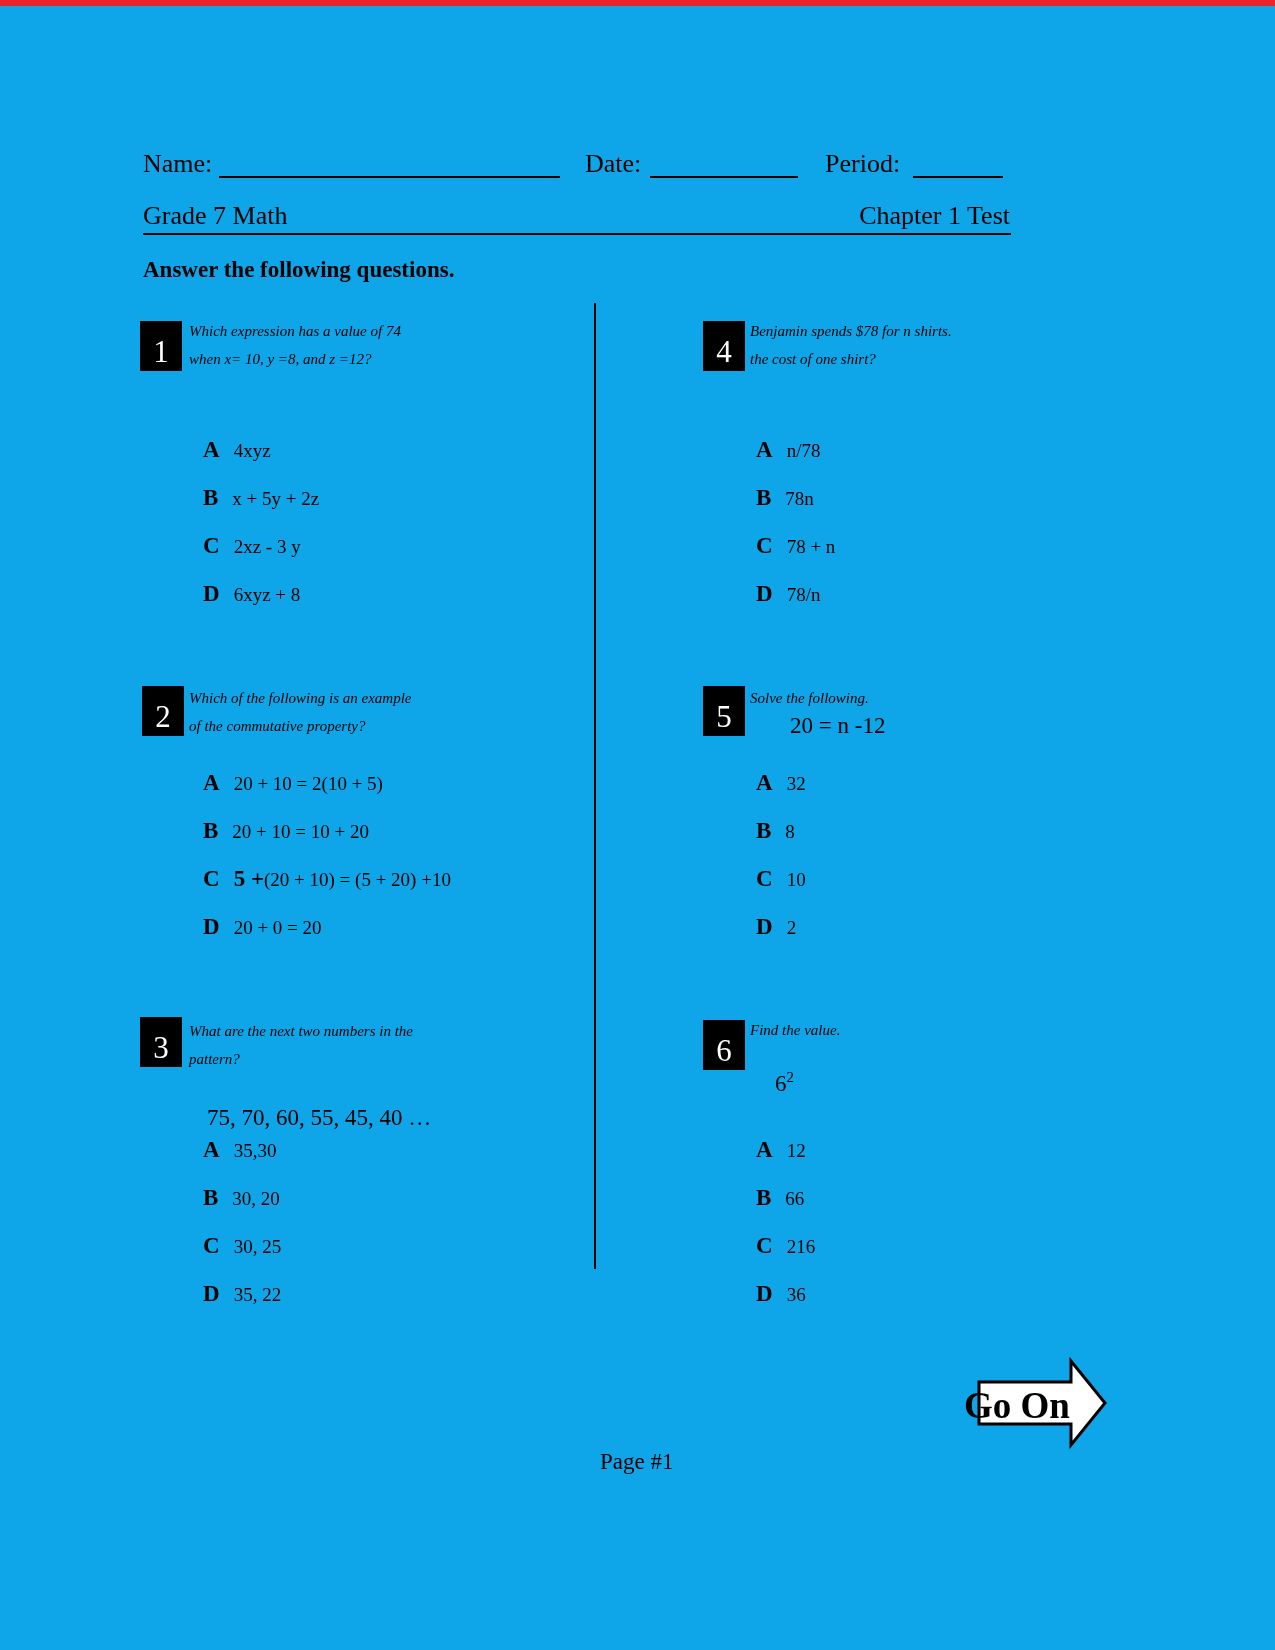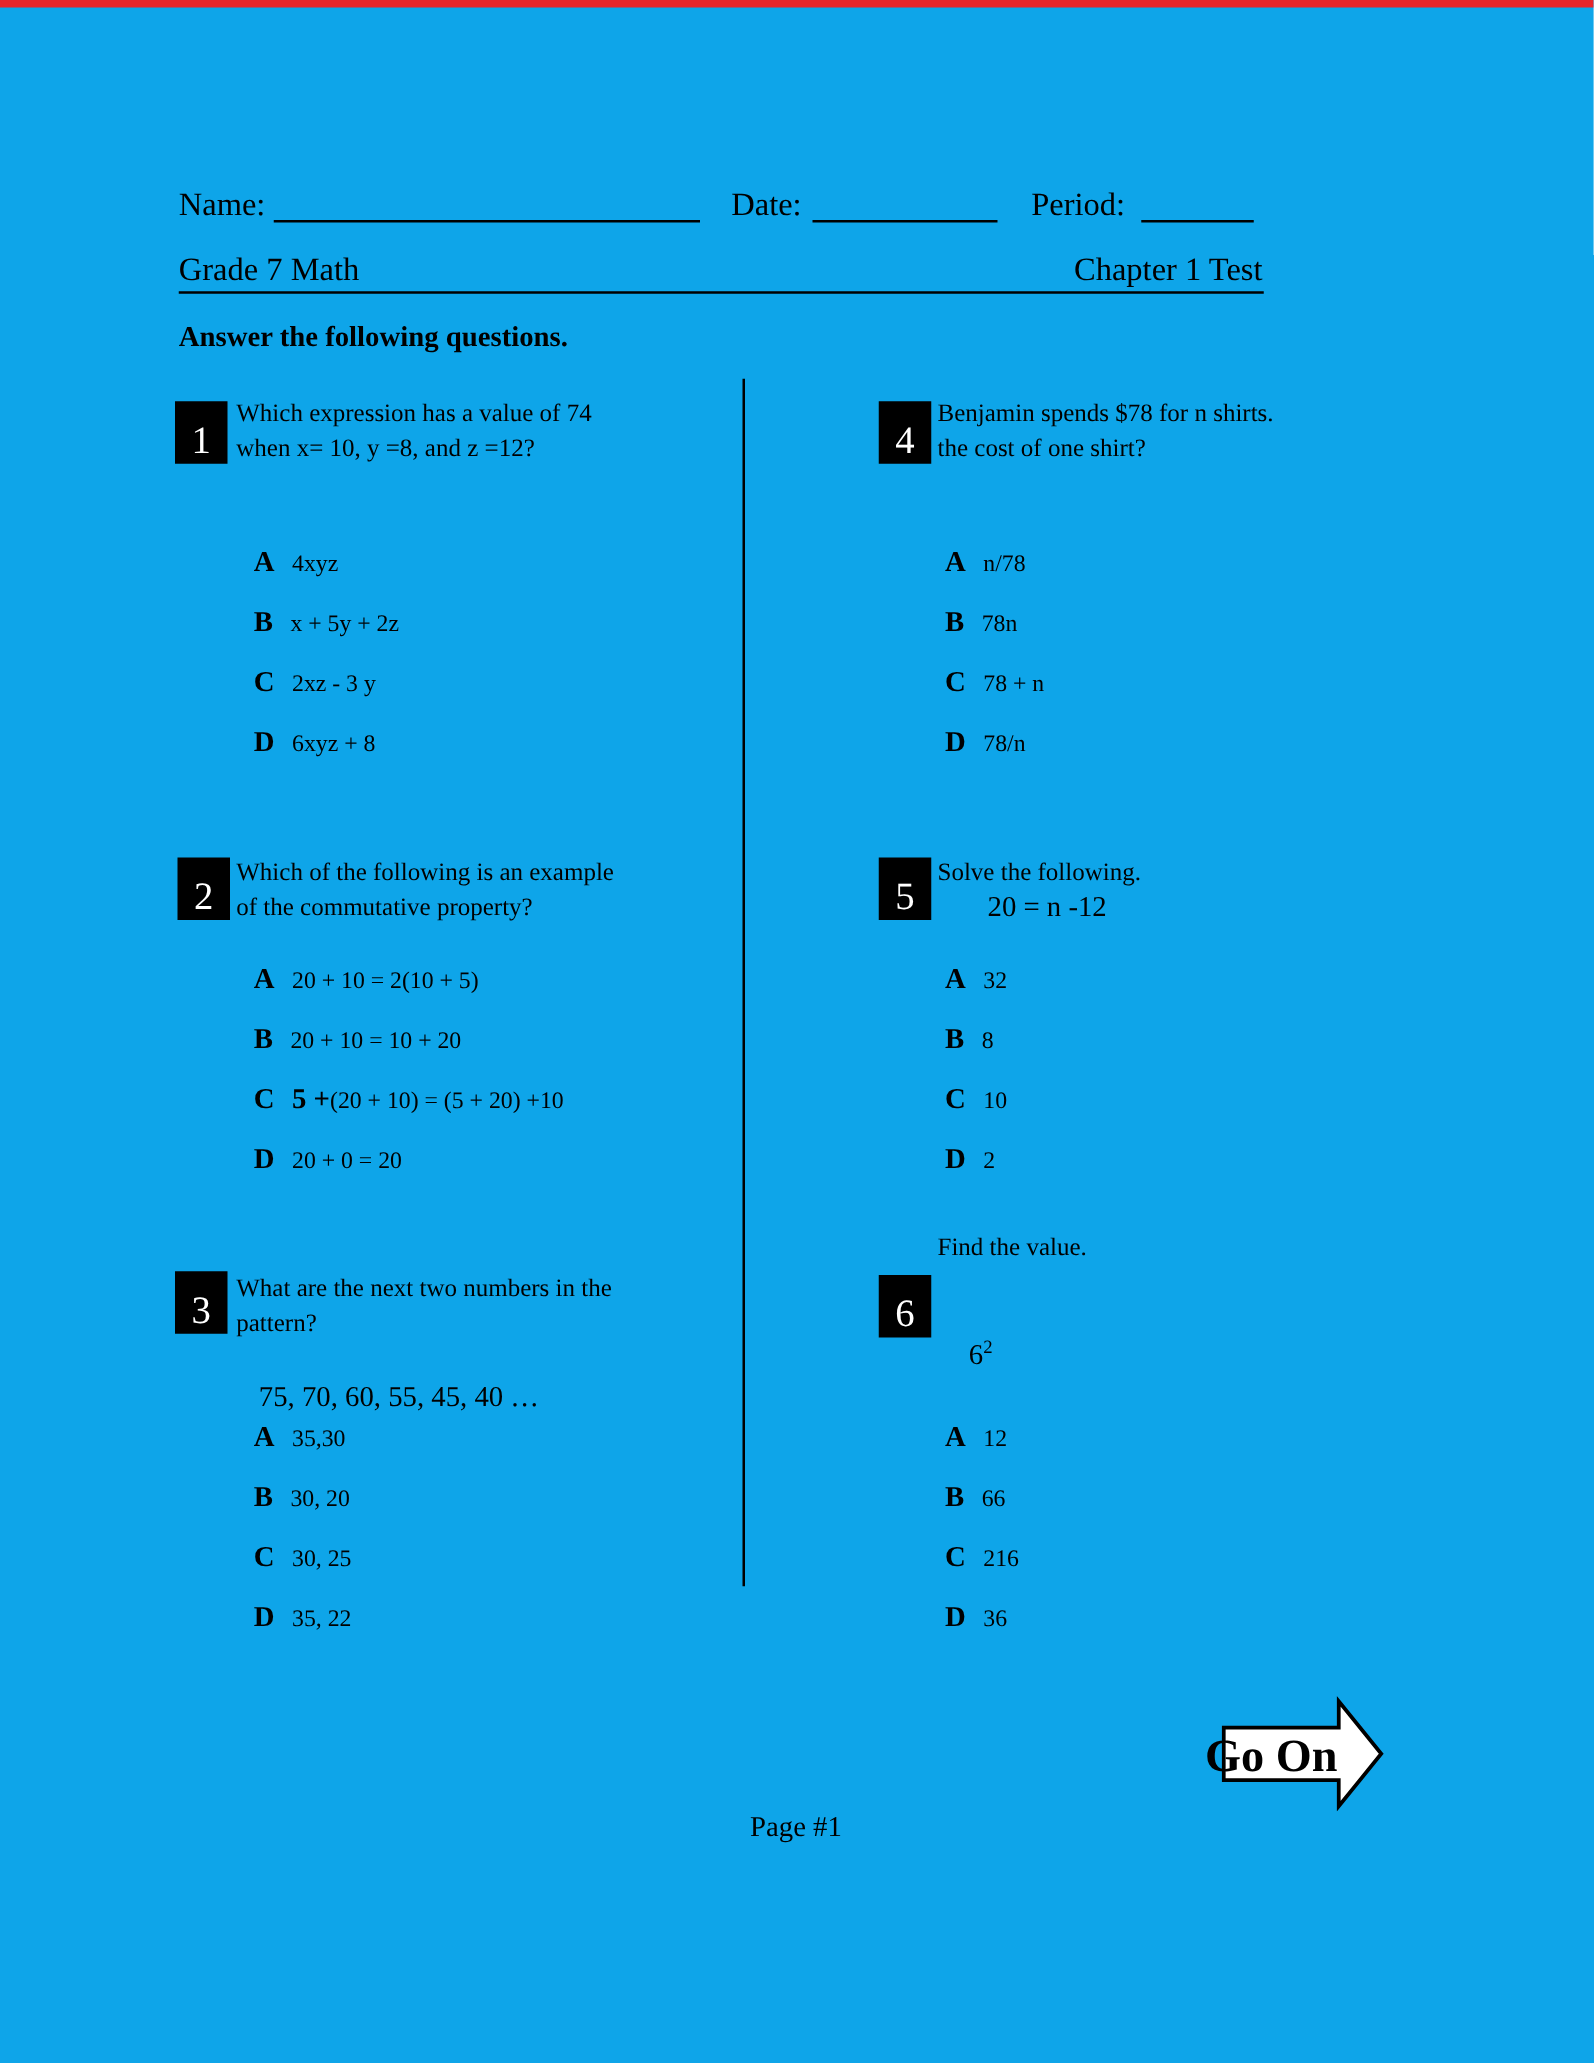--- a/index.html
+++ b/index.html
@@ -24,21 +24,21 @@
   .divider { position: absolute; width: 2px; background: #000; }
   .qnum {
     position: absolute;
     width: 42px; height: 50px;
     background: #000;
     color: #fff;
     display: flex; justify-content: center; align-items: flex-end;
   }
   .qnum span { font-size: 31px; line-height: 1; padding-bottom: 4px; }
   .plines { position: absolute; }
-  .pline { font-size: 20px; line-height: 28px; white-space: nowrap; }
+  .pline { font-size: 15px; line-height: 28px; white-space: nowrap; font-style: italic; }
   .subline { position: absolute; font-size: 23px; line-height: 28px; white-space: nowrap; }
   .subline sup { font-size: 15px; line-height: 1; }
   .opts { position: absolute; }
   .opt { height: 48px; white-space: nowrap; }
   .opt .letter { font-size: 23px; font-weight: bold; margin-right: 14px; }
   .opt .obold { font-size: 23px; font-weight: bold; }
   .opt .otext { font-size: 19px; }
   .goon { position: absolute; left: 977px; top: 1357px; width: 140px; height: 95px; }
   .goon svg { position: absolute; left: 0; top: 0; }
   .goon-text {
@@ -136,21 +136,21 @@
   <div class="opts" style="left:756px;top:770px">
     <div class="opt"><span class="letter">A</span><span class="obold"></span><span class="otext">32</span></div>
     <div class="opt"><span class="letter">B</span><span class="obold"></span><span class="otext">8</span></div>
     <div class="opt"><span class="letter">C</span><span class="obold"></span><span class="otext">10</span></div>
     <div class="opt"><span class="letter">D</span><span class="obold"></span><span class="otext">2</span></div>
   </div>
 
   <div class="qnum" style="left:703px;top:1020px">
     <span>6</span>
   </div>
-  <div class="plines" style="left:750px;top:984px">
+  <div class="plines" style="left:750px;top:1016px">
     <div class="pline">Find the value.</div>
   </div>
   <div class="subline" style="left:775px;top:1070px"><span>6</span><sup>2</sup></div>
   <div class="opts" style="left:756px;top:1137px">
     <div class="opt"><span class="letter">A</span><span class="obold"></span><span class="otext">12</span></div>
     <div class="opt"><span class="letter">B</span><span class="obold"></span><span class="otext">66</span></div>
     <div class="opt"><span class="letter">C</span><span class="obold"></span><span class="otext">216</span></div>
     <div class="opt"><span class="letter">D</span><span class="obold"></span><span class="otext">36</span></div>
   </div>
 

